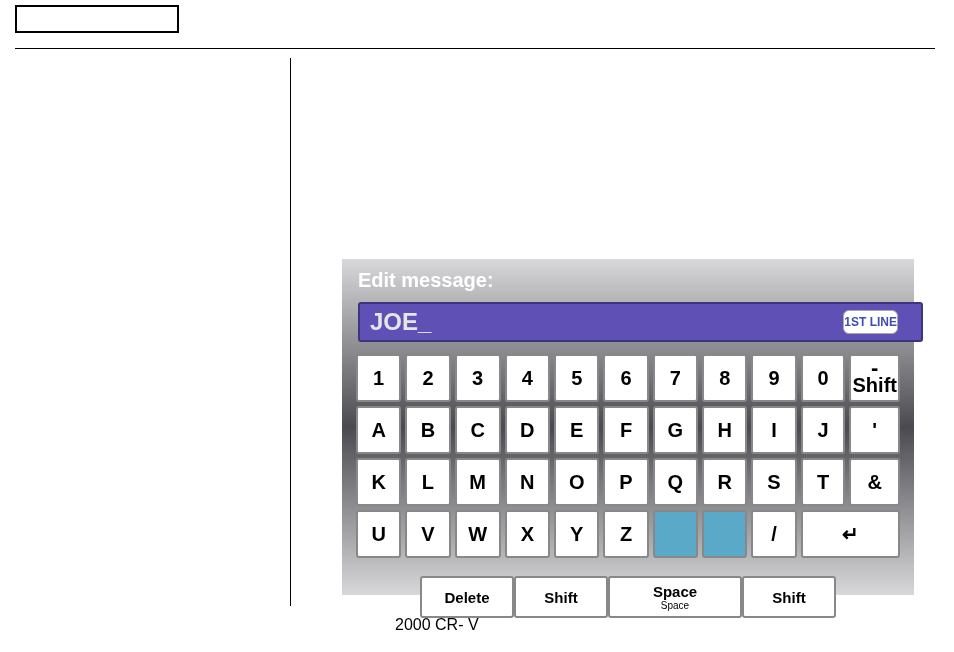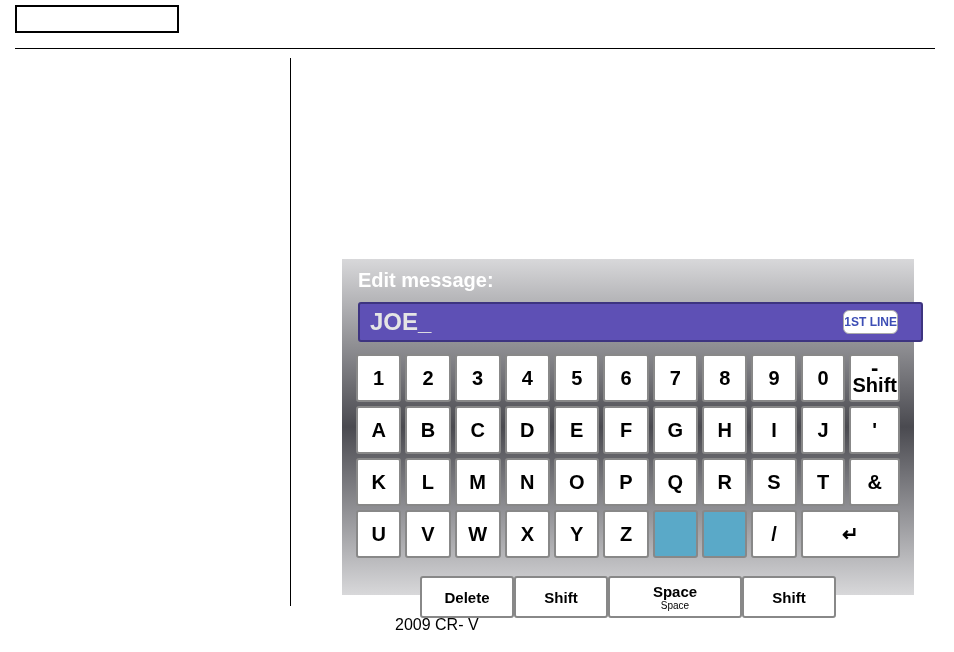--- a/index.html
+++ b/index.html
@@ -214,13 +214,13 @@
     <div class="bottom-btn" style="width:90px">Delete</div>
     <div class="bottom-btn" style="width:90px">Shift</div>
     <div class="bottom-btn" style="width:130px">
       <span>Space</span>
       <span class="sub">Space</span>
     </div>
     <div class="bottom-btn" style="width:90px">Shift</div>
   </div>
 </div>
 
-<div class="footer-text">2009  CR- V</div>
+<div class="footer-text">2000  CR- V</div>
 
 </body></html>

